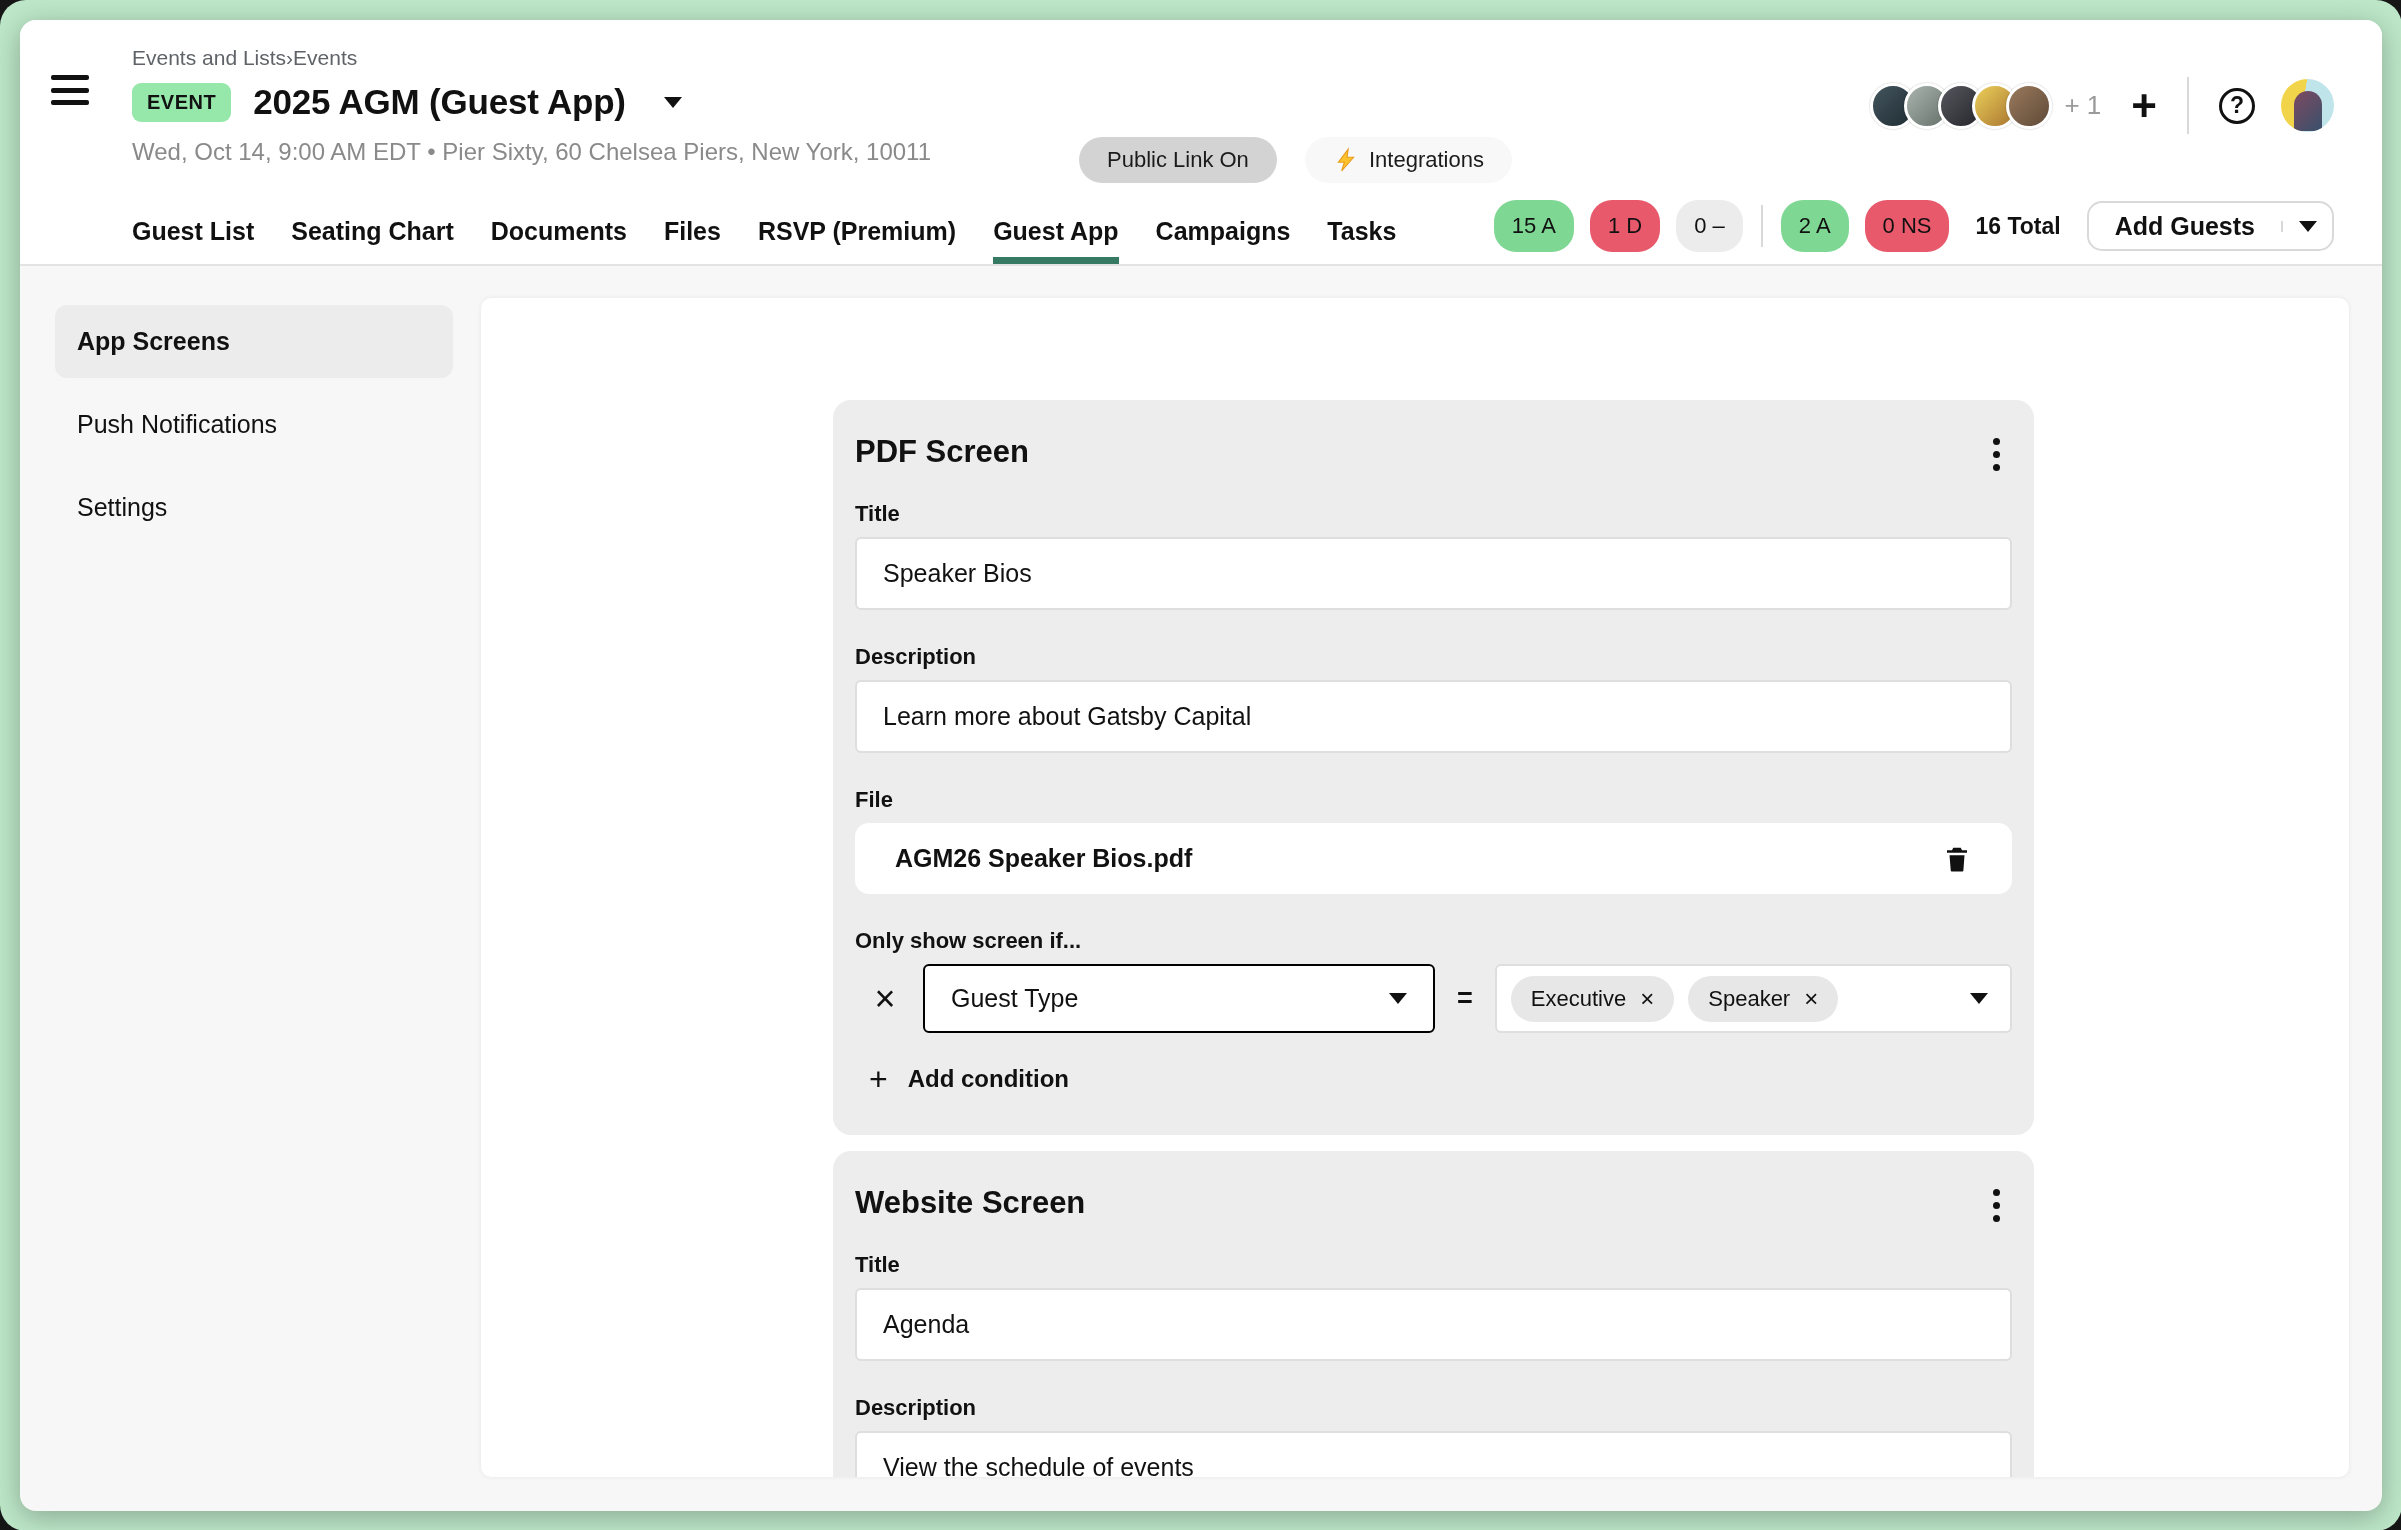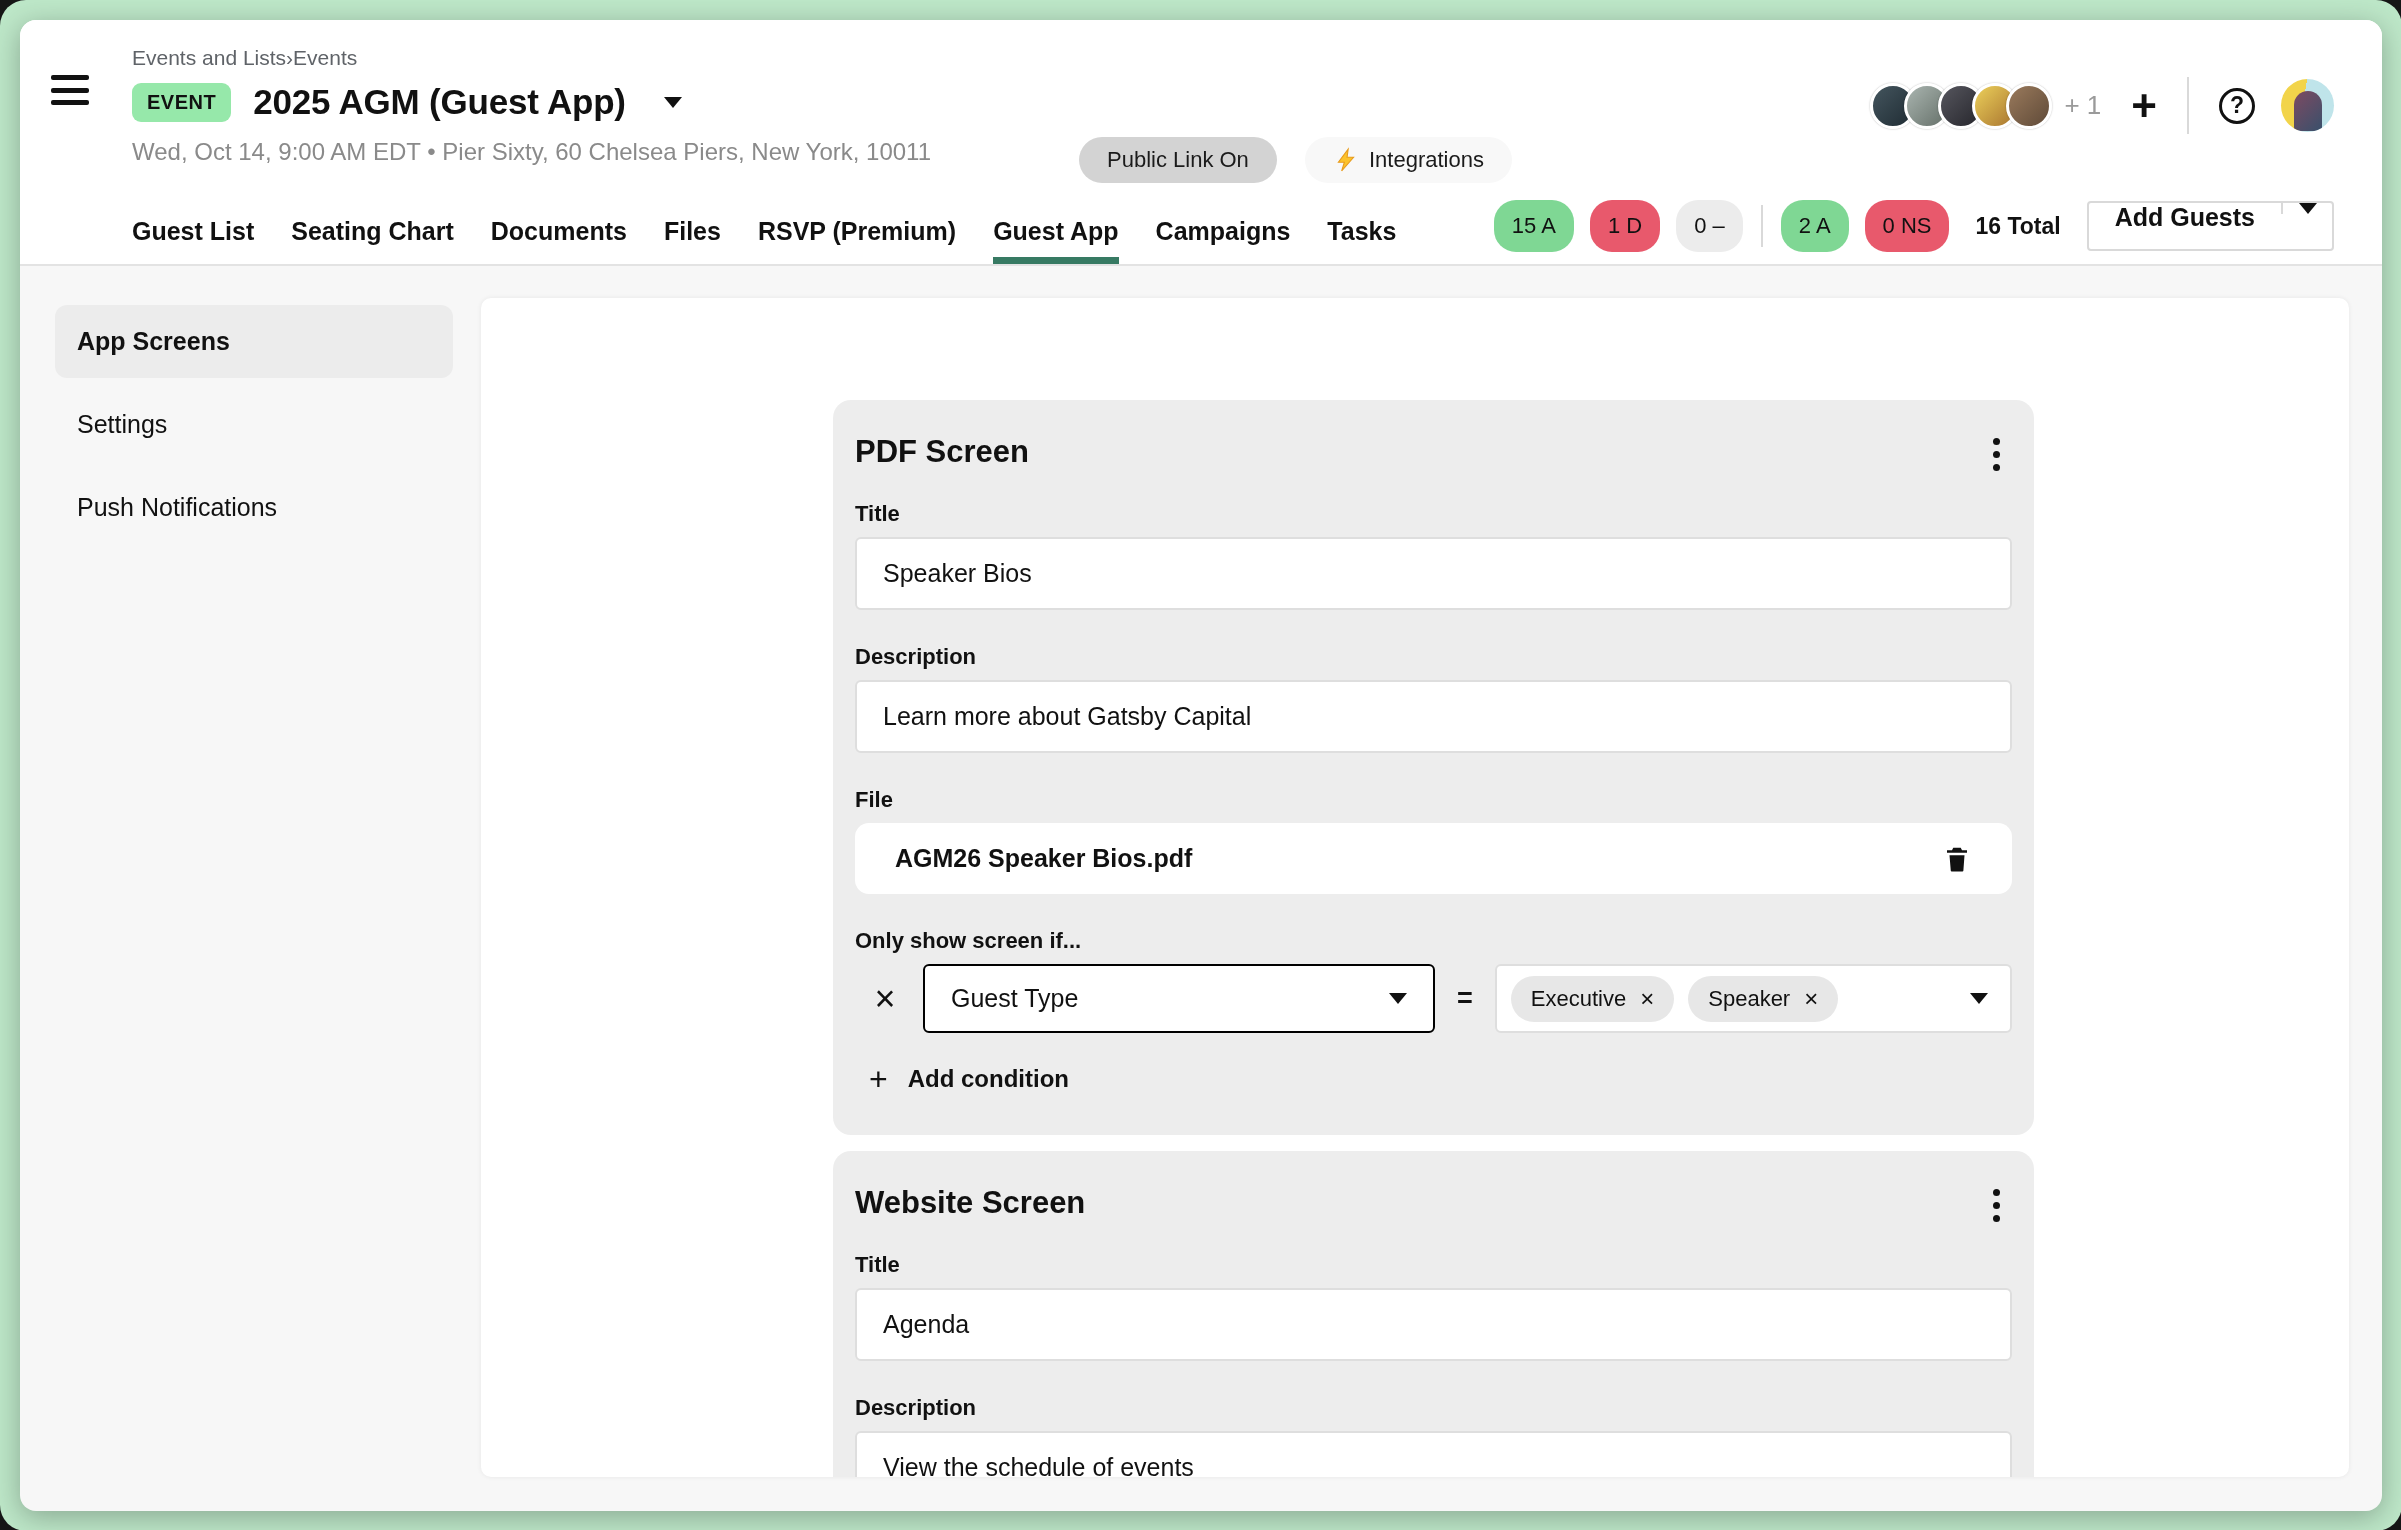--- a/index.html
+++ b/index.html
@@ -45,21 +45,21 @@
   .tab { font-size:25px; font-weight:bold; color:#111; padding-bottom:18px; cursor:pointer; }
   .tab.active { padding-bottom:11px; border-bottom:7px solid #377a63; }
 
   .counts { position:absolute; right:48px; bottom:12px; display:flex; align-items:center; gap:16px; }
   .count-pill { height:52px; min-width:61px; padding:0 18px; border-radius:22px; display:flex; align-items:center; justify-content:center; font-size:22px; color:#111; }
   .cp-green { background:#7fd794; }
   .cp-red { background:#e8596c; }
   .cp-gray { background:#ececec; }
   .count-div { width:2px; height:42px; background:#d9d9d9; margin:0 2px; }
   .total { font-size:23px; font-weight:bold; color:#111; margin:0 10px; }
-  .add-guests { display:flex; align-items:flex-start; height:50px; background:#fff; border:2px solid #d9d9d9; border-radius:4px; overflow:hidden; cursor:pointer; }
+  .add-guests { display:flex; align-items:center; height:50px; background:#fff; border:2px solid #d9d9d9; border-radius:15px; overflow:hidden; cursor:pointer; }
   .ag-label { display:flex; align-items:center; padding:0 26px; font-size:25px; font-weight:bold; color:#111; }
   .ag-caret { display:flex; align-items:center; justify-content:center; width:51px; border-left:2px solid #d9d9d9; }
 
   
   .content { position:relative; height:1243px; }
   .sidebar { position:absolute; left:35px; top:39px; display:flex; flex-direction:column; gap:10px; width:398px; }
   .side-item { height:73px; display:flex; align-items:center; padding-left:22px; font-size:25px; color:#111; border-radius:12px; cursor:pointer; }
   .side-item.active { background:#ececec; font-weight:bold; }
 
   .panel { position:absolute; left:461px; top:32px; width:1868px; height:1179px; background:#fff; border-radius:10px; box-shadow:0 0 5px rgba(0,0,0,0.07); overflow:hidden; }
@@ -170,22 +170,22 @@
               <span class="caret"></span>
             </span>
       </div>
     </div>
   </div>
 
   <div class="content">
 
     <div class="sidebar">
       <div class="side-item active">App Screens</div>
+      <div class="side-item">Push Notifications</div>
       <div class="side-item">Settings</div>
-      <div class="side-item">Push Notifications</div>
     </div>
 
     <div class="panel">
 
       <div class="card card1">
         <div class="card-head">
           <div class="card-title">PDF Screen</div>
           <div class="kebab">
                 <i></i>
                 <i></i>

